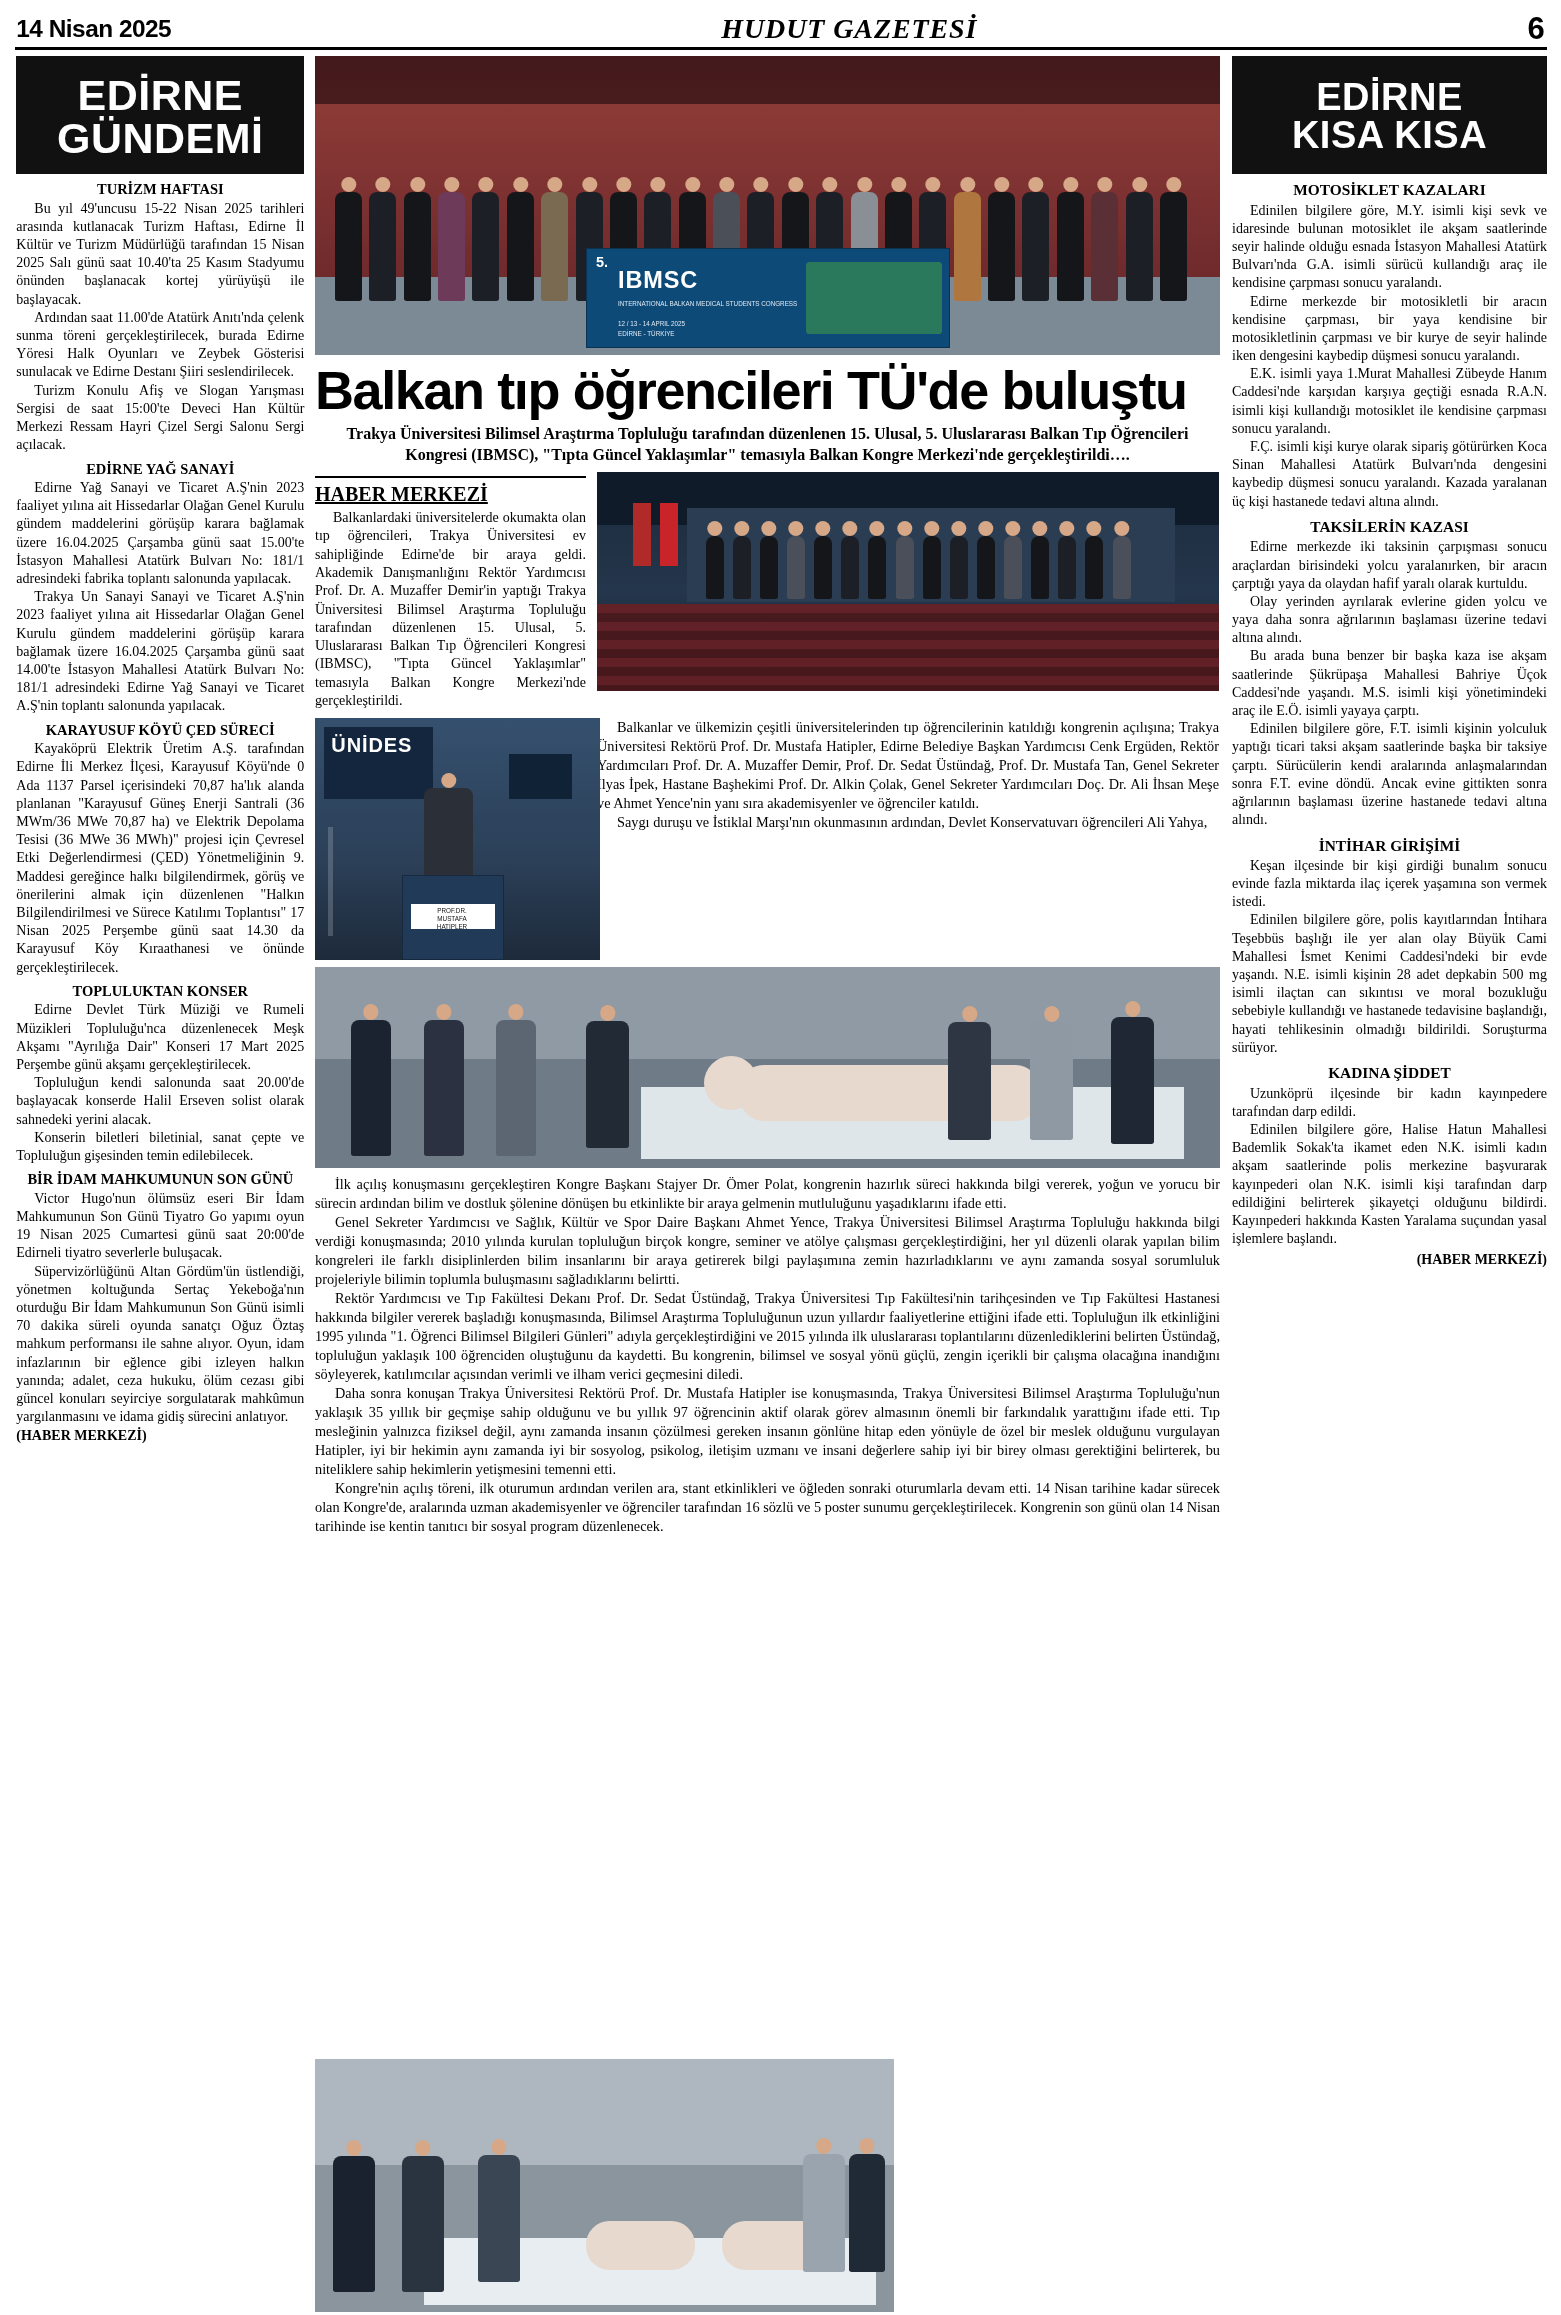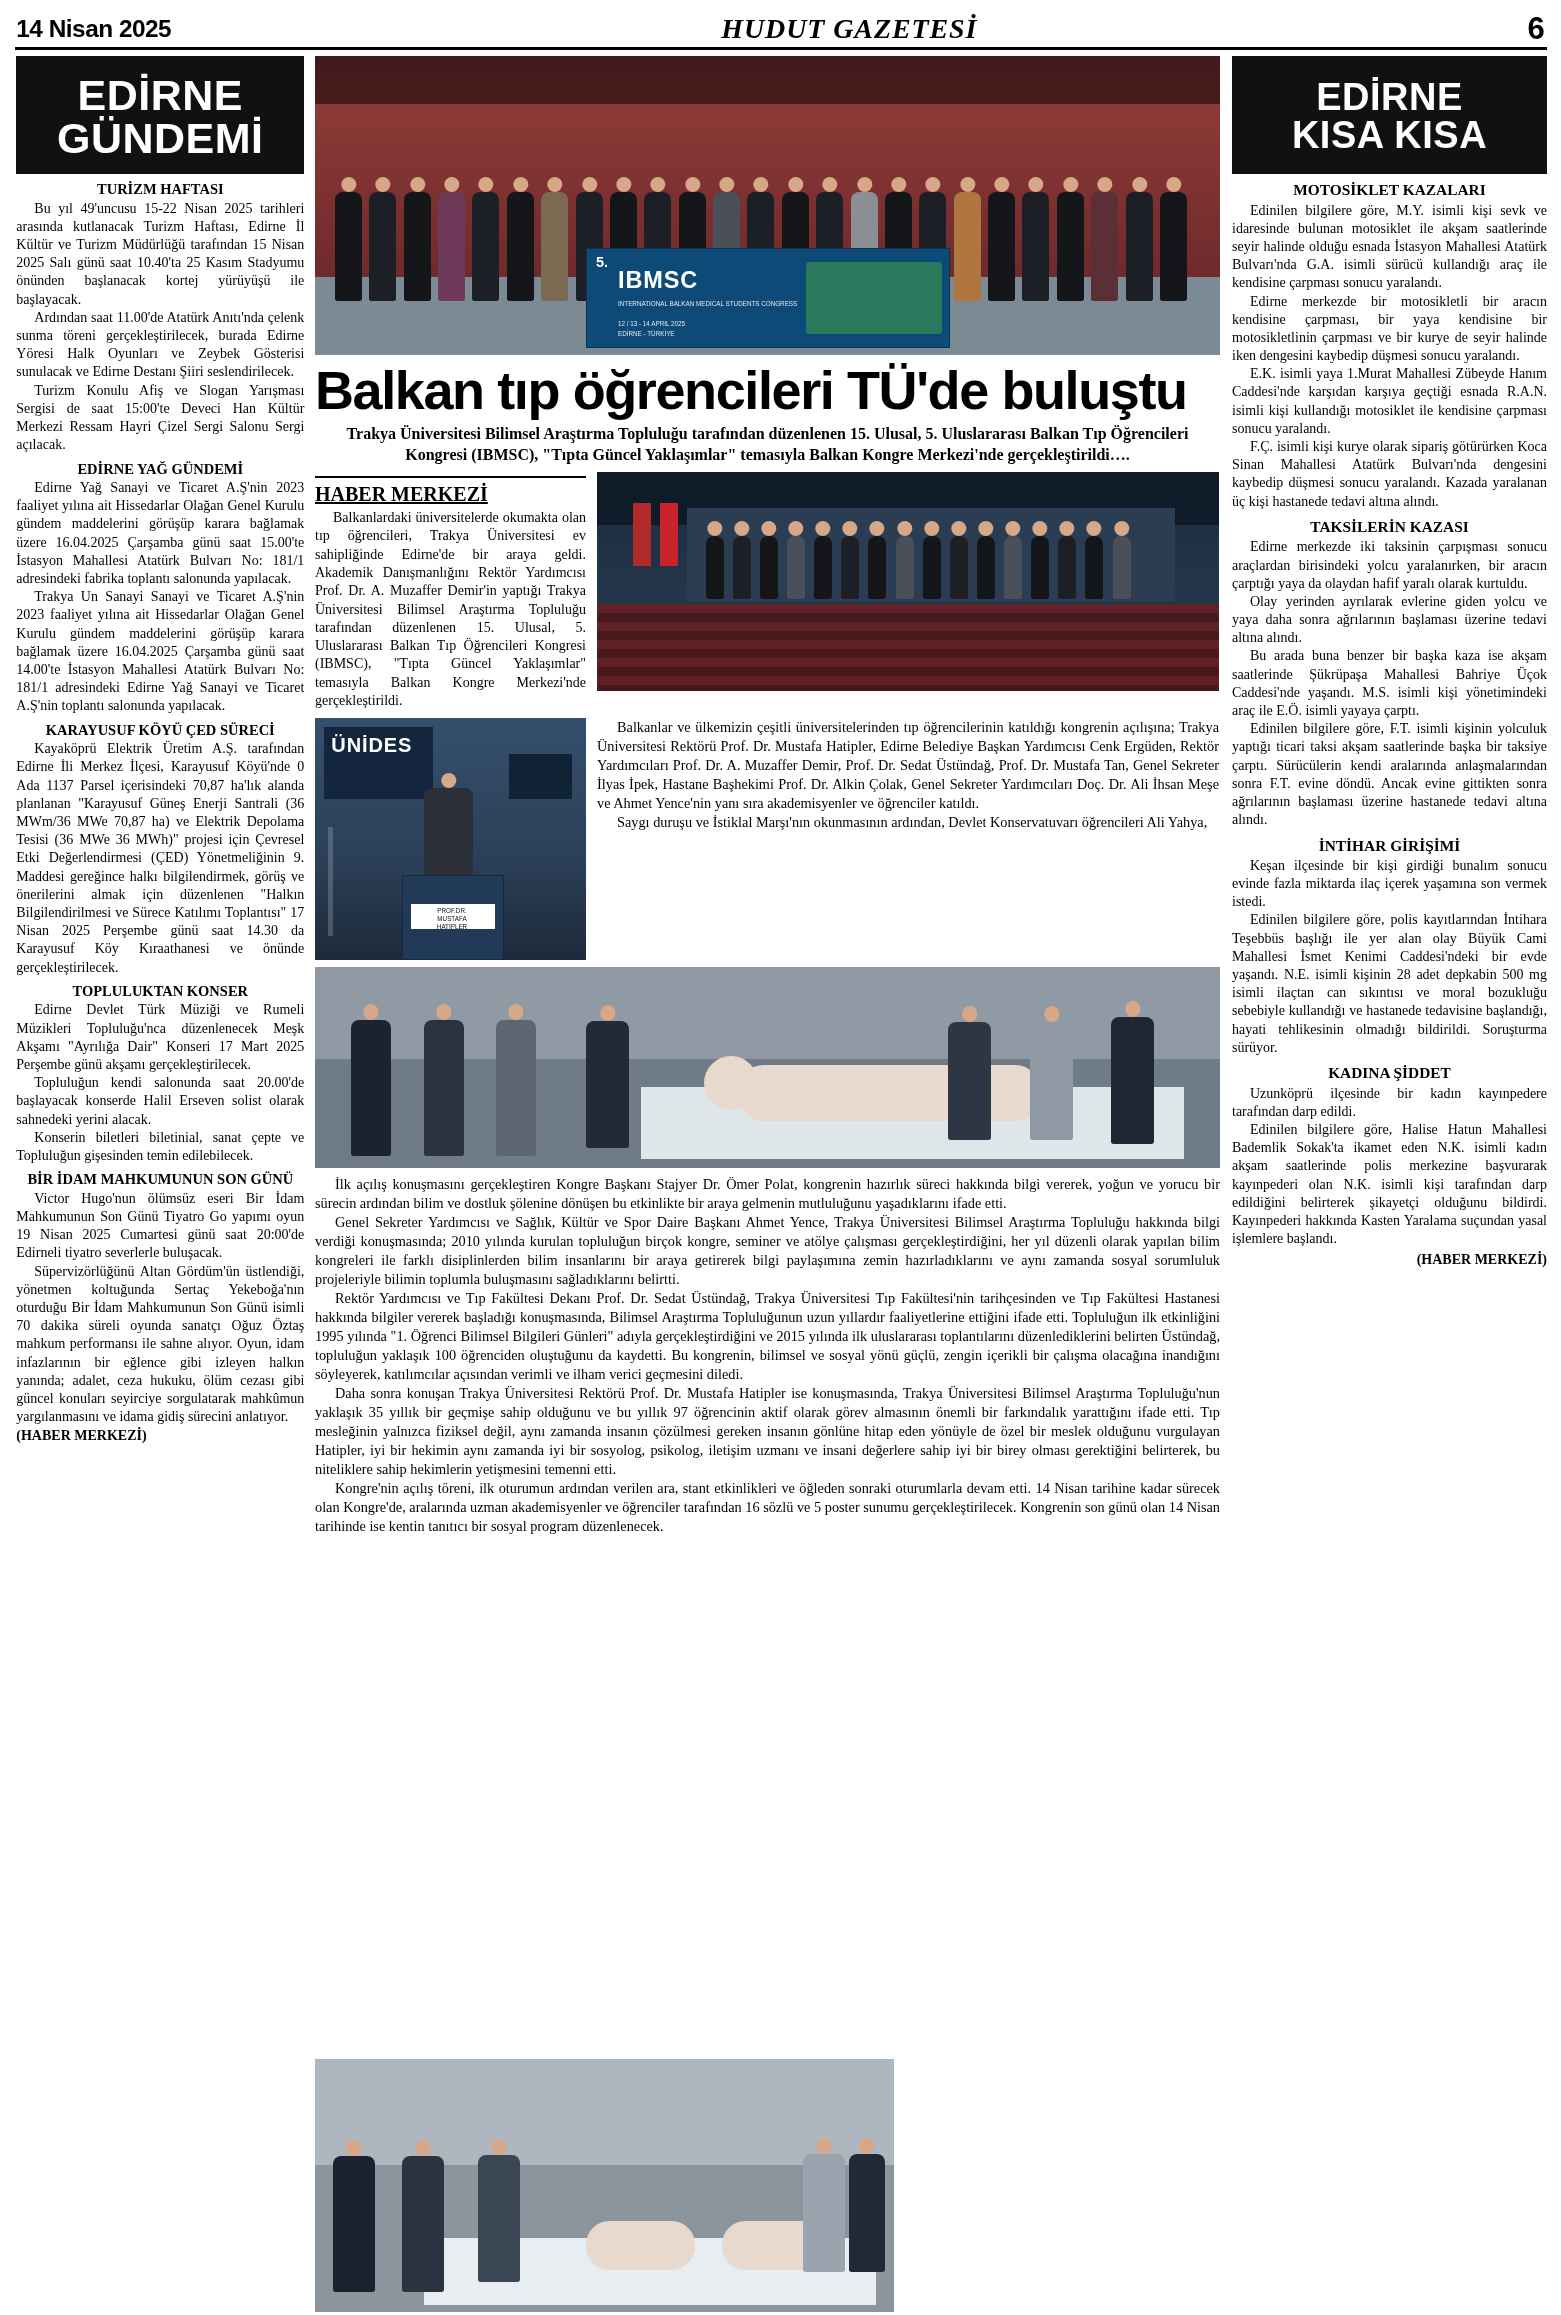--- a/index.html
+++ b/index.html
@@ -137,21 +137,21 @@
       <span>GÜNDEMİ</span>
     </div>
 
     <div class="sub-head">TURİZM HAFTASI</div>
     <div class="newstext">
       <p>Bu yıl 49'uncusu 15-22 Nisan 2025 tarihleri arasında kutlanacak Turizm Haftası, Edirne İl Kültür ve Turizm Müdürlüğü tarafından 15 Nisan 2025 Salı günü saat 10.40'ta 25 Kasım Stadyumu önünden başlanacak kortej yürüyüşü ile başlayacak.</p>
       <p>Ardından saat 11.00'de Atatürk Anıtı'nda çelenk sunma töreni gerçekleştirilecek, burada Edirne Yöresi Halk Oyunları ve Zeybek Gösterisi sunulacak ve Edirne Destanı Şiiri seslendirilecek.</p>
       <p>Turizm Konulu Afiş ve Slogan Yarışması Sergisi de saat 15:00'te Deveci Han Kültür Merkezi Ressam Hayri Çizel Sergi Salonu Sergi açılacak.</p>
     </div>
 
-    <div class="sub-head tight">EDİRNE YAĞ GÜNDEMİ</div>
+    <div class="sub-head tight">EDİRNE YAĞ SANAYİ</div>
     <div class="newstext">
       <p>Edirne Yağ Sanayi ve Ticaret A.Ş'nin 2023 faaliyet yılına ait Hissedarlar Olağan Genel Kurulu gündem maddelerini görüşüp karara bağlamak üzere 16.04.2025 Çarşamba günü saat 15.00'te İstasyon Mahallesi Atatürk Bulvarı No: 181/1 adresindeki fabrika toplantı salonunda yapılacak.</p>
       <p>Trakya Un Sanayi Sanayi ve Ticaret A.Ş'nin 2023 faaliyet yılına ait Hissedarlar Olağan Genel Kurulu gündem maddelerini görüşüp karara bağlamak üzere 16.04.2025 Çarşamba günü saat 14.00'te İstasyon Mahallesi Atatürk Bulvarı No: 181/1 adresindeki Edirne Yağ Sanayi ve Ticaret A.Ş'nin toplantı salonunda yapılacak.</p>
     </div>
 
     <div class="sub-head tight">KARAYUSUF KÖYÜ ÇED SÜRECİ</div>
     <div class="newstext">
       <p>Kayaköprü Elektrik Üretim A.Ş. tarafından Edirne İli Merkez İlçesi, Karayusuf Köyü'nde 0 Ada 1137 Parsel içerisindeki 70,87 ha'lık alanda planlanan "Karayusuf Güneş Enerji Santrali (36 MWm/36 MWe 70,87 ha) ve Elektrik Depolama Tesisi (36 MWe 36 MWh)" projesi için Çevresel Etki Değerlendirmesi (ÇED) Yönetmeliğinin 9. Maddesi gereğince halkı bilgilendirmek, görüş ve önerilerini almak için düzenlenen "Halkın Bilgilendirilmesi ve Sürece Katılımı Toplantısı" 17 Nisan 2025 Perşembe günü saat 14.30 da Karayusuf Köy Kıraathanesi ve önünde gerçekleştirilecek.</p>
     </div>
 
@@ -252,21 +252,21 @@
             <div class="person" style="left:488px;bottom:42%;height:63px;width:18px;"></div>
             <div class="person l" style="left:516px;bottom:42%;height:63px;width:18px;"></div>
           </div>
         </div>
       </div>
     </div>
 
     <div class="mid-flex" style="margin-top:7.2px;">
 
       <div style="width:271px;">
-        <div class="photo gradbg2" style="width:271px;height:242px;">
+        <div class="photo gradbg2" style="width:271px;height:242px;padding-left:14px;">
           <div class="ph-stage">
             <div class="wall-logo" style="left:9px;top:9px;width:109px;height:72px;background:#13263d;"></div>
             <div style="position:absolute;left:16.3px;top:16.3px;color:#fff;font-family:'Liberation Sans',sans-serif;font-weight:bold;font-size:20px;letter-spacing:0.9px;">ÜNİDES</div>
             <div style="position:absolute;left:12.7px;top:109px;width:5.4px;height:109px;background:#c7cdd4;opacity:.25;"></div>
             <div class="person" style="left:109px;bottom:22%;width:49px;height:118px;background:#2a2f38;"></div>
             <div class="podium" style="left:87px;bottom:0;width:100px;height:83px;">
               <div class="plate"></div>
             </div>
             <div style="position:absolute;left:98px;bottom:31px;width:78px;height:23.5px;background:#fff;color:#111;font-family:'Liberation Sans',sans-serif;font-size:6.3px;text-align:center;line-height:1.25;padding-top:1.8px;box-sizing:border-box;">PROF.DR.<br>MUSTAFA<br>HATİPLER</div>
             <div style="position:absolute;left:194px;top:36px;width:63px;height:45px;background:#0f2236;"></div>

